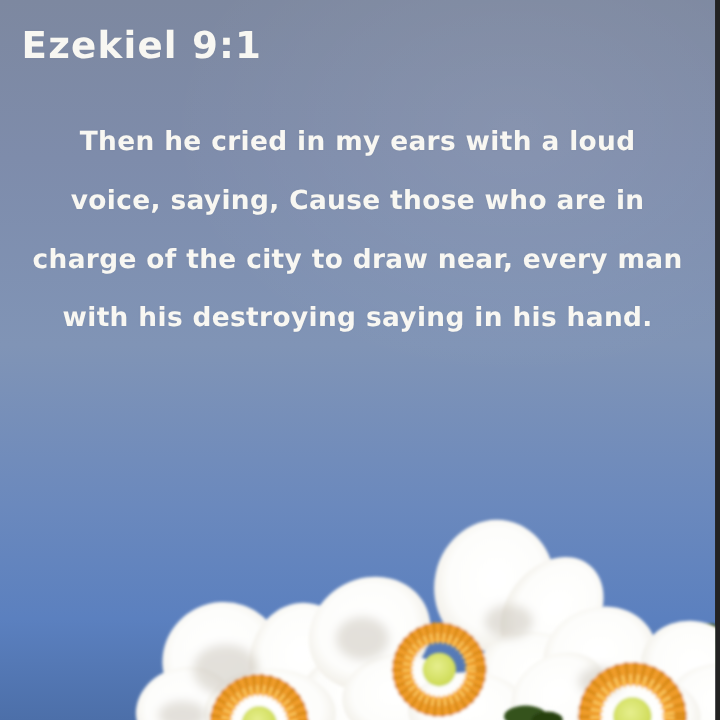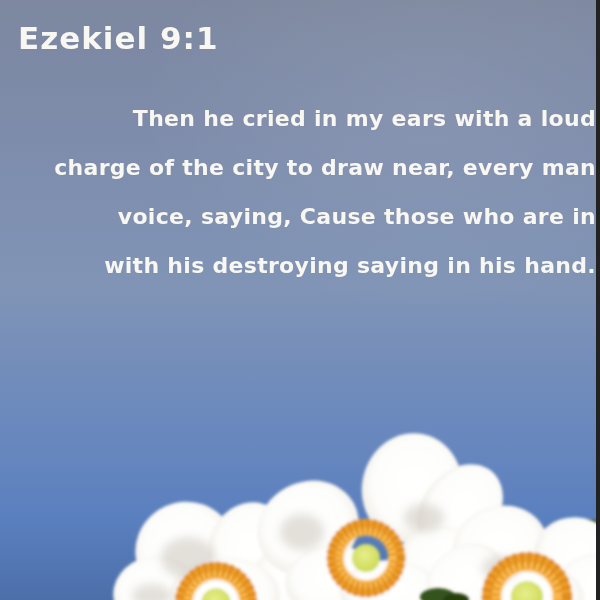--- a/index.html
+++ b/index.html
@@ -54,21 +54,21 @@
   .leaf{fill:var(--leaf-green);}
   .leaf-dark{fill:var(--leaf-dark);}
   .reference{
     position:absolute;top:20px;left:18px;margin:0;
     font-size:31px;font-weight:bold;letter-spacing:1px;
     color:var(--text);
     text-shadow:0 0 1px rgba(120,130,150,.35);
   }
   .verse{
     position:absolute;top:94px;left:0;right:0;
-    text-align:right;
+    text-align:center;
     color:var(--text);
     font-size:22px;font-weight:bold;letter-spacing:.3px;
     text-shadow:0 0 1px rgba(120,130,150,.35);
   }
   .verse .line{
     height:49px;line-height:49px;white-space:nowrap;
   }
 </style>
 </head>
 <body>
@@ -146,18 +146,18 @@
     <g filter="url(#soft2)">
       <ellipse class="leaf" cx="438" cy="197" rx="18" ry="9"></ellipse>
       <ellipse class="leaf-dark" cx="456" cy="200" rx="13" ry="7"></ellipse>
     </g>
   </svg>
 
   <h1 class="reference">Ezekiel 9:1</h1>
 
   <div class="verse">
     <div class="line">Then he cried in my ears with a loud</div>
+    <div class="line">voice, saying, Cause those who are in</div>
     <div class="line">charge of the city to draw near, every man</div>
-    <div class="line">voice, saying, Cause those who are in</div>
     <div class="line">with his destroying saying in his hand.</div>
   </div>
 
 </div>
 
 </body></html>

